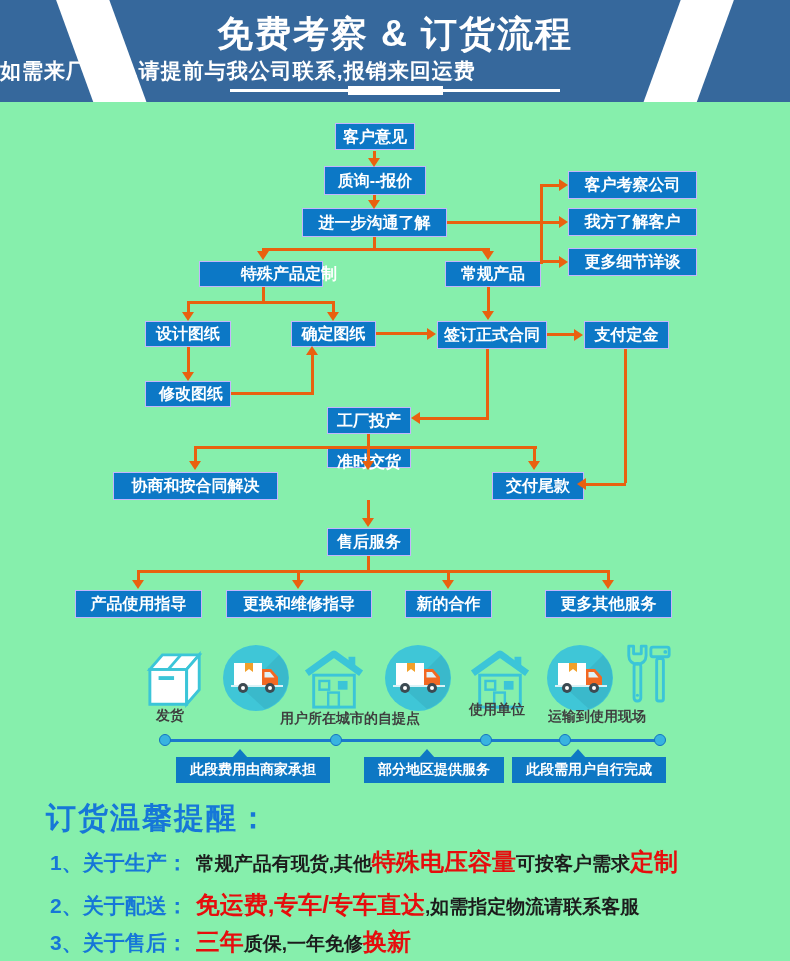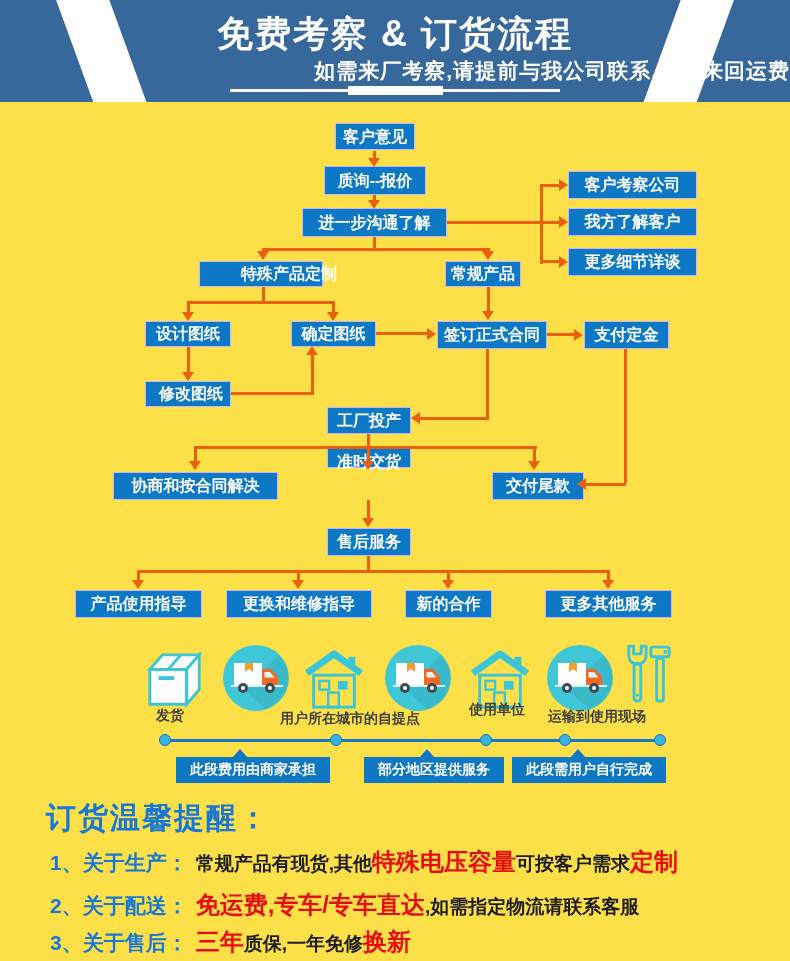--- a/index.html
+++ b/index.html
@@ -1,27 +1,27 @@
 <!DOCTYPE html>
 <html><head>
 <meta charset="utf-8">
 <style>
   html,body{margin:0;padding:0;background:#fff;}
-  .page{position:relative;width:790px;height:961px;margin:0 auto;background:#fde047;overflow:hidden;
+  .page{position:relative;width:790px;height:961px;margin:0 auto;background:#86efac;overflow:hidden;
         font-family:"Liberation Sans","DejaVu Sans",sans-serif;}
   
   .hdr{position:absolute;left:0;top:0;width:790px;height:102px;background:#36689c;overflow:hidden;}
   .stripe{position:absolute;width:50px;height:250px;background:#fff;top:-72px;}
   .stripe.l1{left:77px;transform:rotate(-20deg);}
   .stripe.l2{left:-66px;top:-40px;transform:rotate(-20deg);}
   .stripe.r1{right:77px;transform:rotate(20deg);}
   .stripe.r2{right:-66px;top:-40px;transform:rotate(20deg);}
   .hdr-title{position:absolute;left:0;top:10px;width:100%;text-align:center;color:#fff;
              font-size:36px;font-weight:bold;letter-spacing:2px;}
-  .hdr-sub{position:absolute;left:0;top:57px;width:100%;text-align:right;color:#fff;
+  .hdr-sub{position:absolute;left:0;top:57px;width:100%;text-align:left;color:#fff;
            font-size:21px;font-weight:bold;letter-spacing:1px;}
   .hdr-line{position:absolute;left:230px;top:89px;width:330px;height:3px;background:#fff;}
   .hdr-line .thick{position:absolute;left:118px;top:-3px;width:95px;height:9px;background:#fff;}
   
   .node{position:absolute;background:#0c78c6;border:1px solid #c4b5fd;color:#fff;box-sizing:border-box;
         font-size:16px;font-weight:bold;text-align:center;white-space:nowrap;}
   
   .ln{position:absolute;background:#e9610f;}
   .hd,.hu,.hr,.hl{position:absolute;width:0;height:0;}
   .hd{border-left:6px solid transparent;border-right:6px solid transparent;border-top:9px solid #e9610f;}
@@ -61,21 +61,21 @@
       </div>
   </div>
 
   <div class="node" style="left:335px;top:123px;width:80px;height:27px;line-height:25px;">客户意见</div>
   <div class="node" style="left:324px;top:166px;width:102px;height:29px;line-height:27px;">质询--报价</div>
   <div class="node" style="left:302px;top:208px;width:145px;height:29px;line-height:27px;">进一步沟通了解</div>
   <div class="node" style="left:568px;top:171px;width:129px;height:28px;line-height:26px;">客户考察公司</div>
   <div class="node" style="left:568px;top:208px;width:129px;height:28px;line-height:26px;">我方了解客户</div>
   <div class="node" style="left:568px;top:248px;width:129px;height:28px;line-height:26px;">更多细节详谈</div>
   <div class="node" style="left:199px;top:261px;width:124px;height:26px;line-height:24px;padding-left:41px;">特殊产品定制</div>
-  <div class="node" style="left:445px;top:261px;width:76px;height:26px;line-height:24px;">常规产品</div>
+  <div class="node" style="left:445px;top:261px;width:96px;height:26px;line-height:24px;">常规产品</div>
   <div class="node" style="left:145px;top:321px;width:86px;height:26px;line-height:24px;">设计图纸</div>
   <div class="node" style="left:291px;top:321px;width:85px;height:26px;line-height:24px;">确定图纸</div>
   <div class="node" style="left:437px;top:321px;width:110px;height:28px;line-height:26px;">签订正式合同</div>
   <div class="node" style="left:584px;top:321px;width:85px;height:28px;line-height:26px;">支付定金</div>
   <div class="node" style="left:145px;top:381px;width:86px;height:26px;line-height:24px;padding-left:6px;">修改图纸</div>
   <div class="node" style="left:327px;top:407px;width:84px;height:27px;line-height:25px;">工厂投产</div>
   <div class="node" style="left:113px;top:472px;width:165px;height:28px;line-height:26px;">协商和按合同解决</div>
   <div class="node" style="left:327px;top:448px;width:84px;height:20px;line-height:26px;">准时交货</div>
   <div class="node" style="left:492px;top:472px;width:92px;height:28px;line-height:26px;">交付尾款</div>
   <div class="node" style="left:327px;top:528px;width:84px;height:28px;line-height:26px;">售后服务</div>

